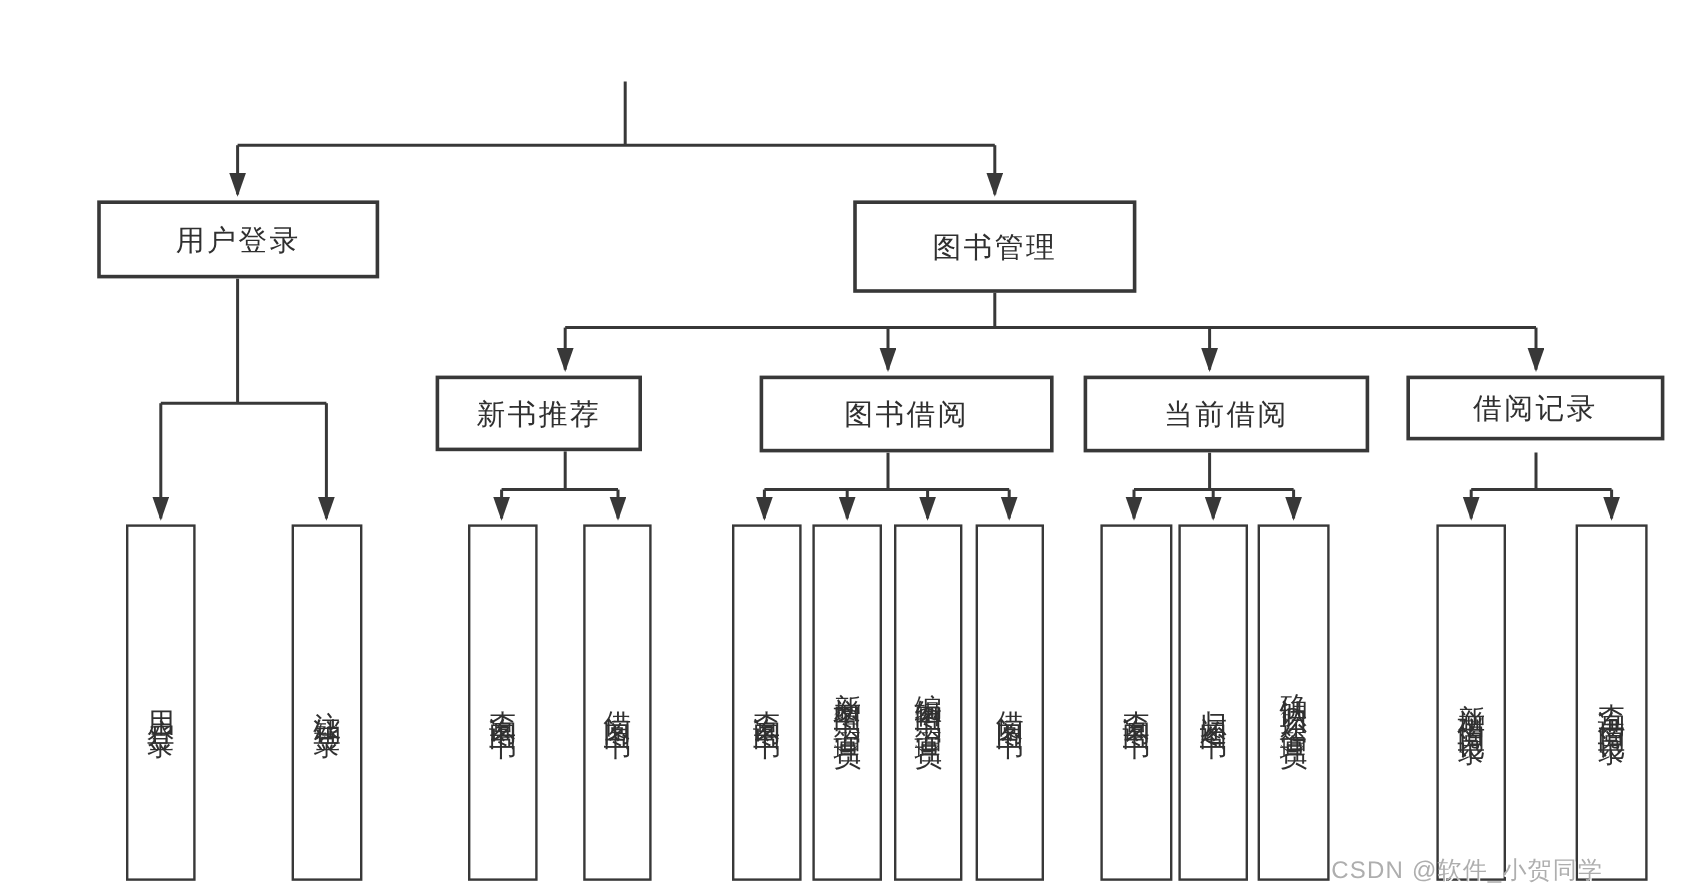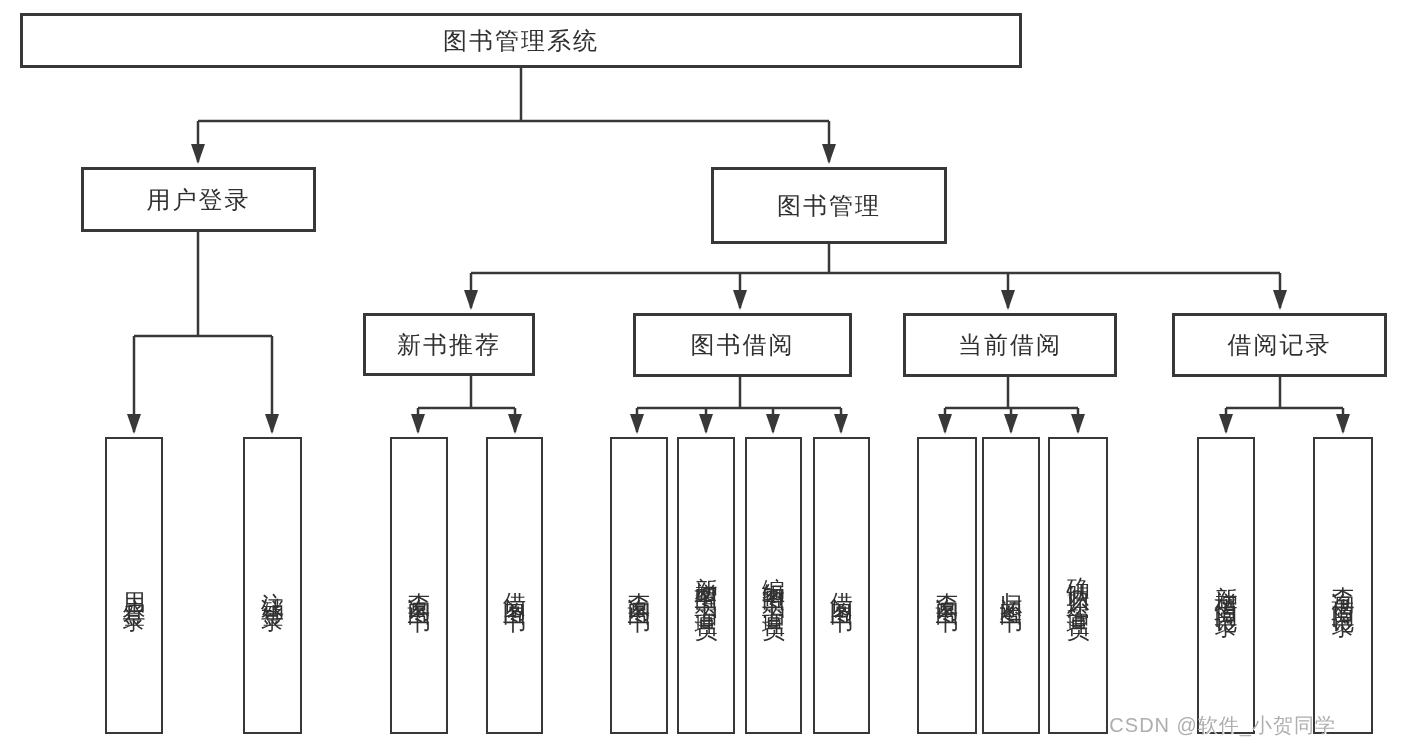--- a/index.html
+++ b/index.html
@@ -101,41 +101,38 @@
     <line x1="841" y1="408" x2="841" y2="432" stroke="#383838" stroke-width="2.5" marker-end="url(#arrow)"></line>
 
     <line x1="945" y1="408" x2="945" y2="432" stroke="#383838" stroke-width="2.5" marker-end="url(#arrow)"></line>
     <line x1="1011" y1="408" x2="1011" y2="432" stroke="#383838" stroke-width="2.5" marker-end="url(#arrow)"></line>
     <line x1="1078" y1="408" x2="1078" y2="432" stroke="#383838" stroke-width="2.5" marker-end="url(#arrow)"></line>
 
     <line x1="1226" y1="408" x2="1226" y2="432" stroke="#383838" stroke-width="2.5" marker-end="url(#arrow)"></line>
     <line x1="1343" y1="408" x2="1343" y2="432" stroke="#383838" stroke-width="2.5" marker-end="url(#arrow)"></line>
   </svg>
 
-  <div class="box h" style="left:20px;top:13px;width:1002px;height:55px">
-    <span>图书管理系统</span>
-  </div>
 
   <div class="box h" style="left:81px;top:167px;width:235px;height:65px">
     <span>用户登录</span>
   </div>
   <div class="box h" style="left:711px;top:167px;width:236px;height:77px">
     <span>图书管理</span>
   </div>
 
   <div class="box h" style="left:363px;top:313px;width:172px;height:63px">
     <span>新书推荐</span>
   </div>
-  <div class="box h" style="left:633px;top:313px;width:219px;height:64px">
+  <div class="box h" style="left:633px;top:313px;width:245px;height:64px">
     <span>图书借阅</span>
   </div>
-  <div class="box h" style="left:903px;top:313px;width:214px;height:64px">
+  <div class="box h" style="left:903px;top:313px;width:238px;height:64px">
     <span>当前借阅</span>
   </div>
-  <div class="box h" style="left:1172px;top:313px;width:215px;height:64px">
+  <div class="box h" style="left:1172px;top:313px;width:215px;height:54px">
     <span>借阅记录</span>
   </div>
 
   <div class="box leaf" style="left:105px;top:437px;width:58px;height:297px">
     <span>用户登录</span>
   </div>
   <div class="box leaf" style="left:243px;top:437px;width:59px;height:297px">
     <span>注销登录</span>
   </div>
 

